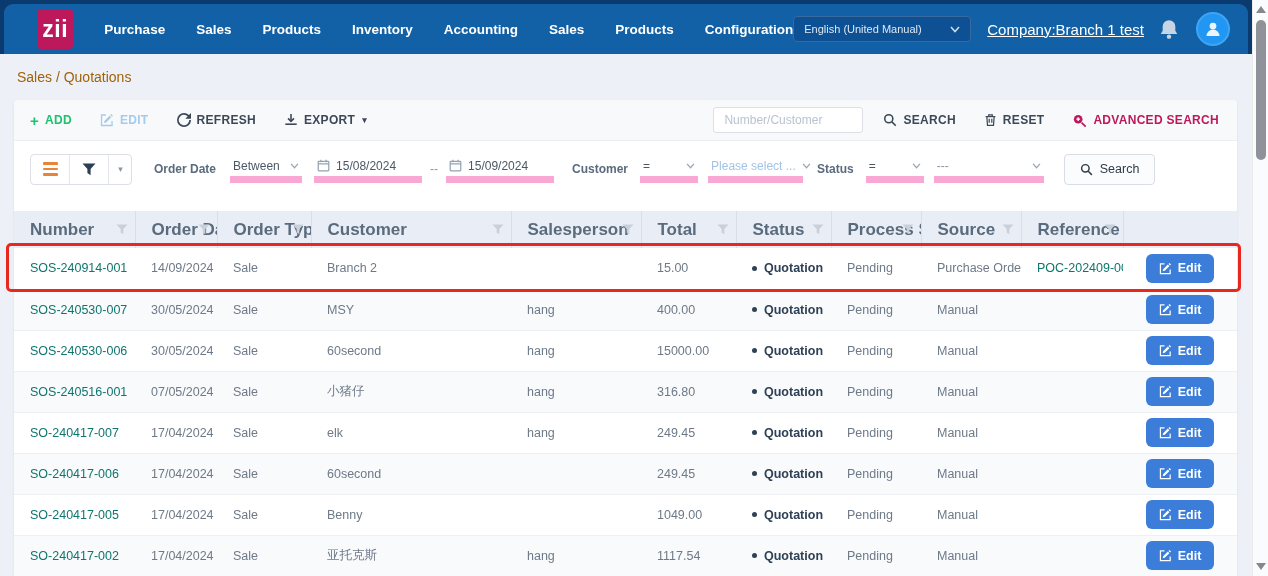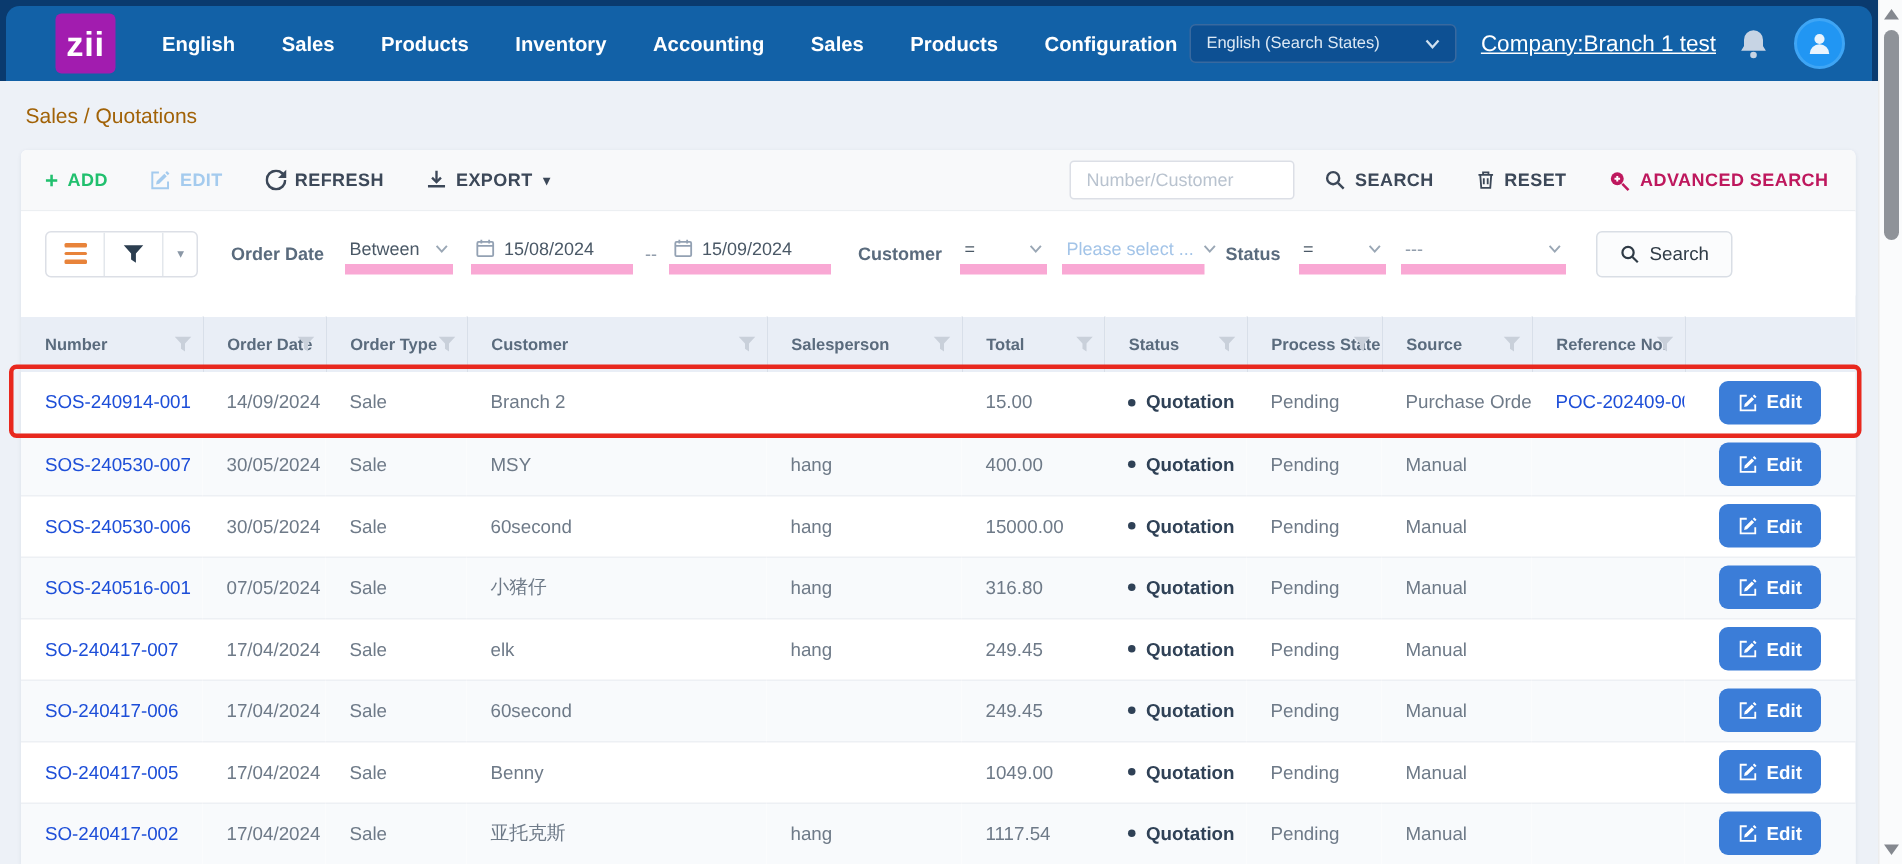--- a/index.html
+++ b/index.html
@@ -11,21 +11,21 @@
     color:#4a5560;
   }
   
   .top-band { position:absolute; top:0; left:0; width:1252px; height:54px; background:#0a3a6e; }
   .navbar {
     position:absolute; top:4px; left:4px; width:1244px; height:50px;
     background:#1261a7; border-radius:9px 9px 0 0;
     display:flex; align-items:center;
   }
   .logo {
-    width:40px; height:40px; background:#a21caf; border-radius:4px;
+    width:40px; height:40px; background:#be185d; border-radius:4px;
     margin-left:33px; color:#fff; font-weight:bold; font-size:23px;
     display:flex; align-items:center; justify-content:center; letter-spacing:.5px;
   }
   .nav-menu { display:flex; gap:31px; margin-left:31px; }
   .nav-item { color:#fff; font-size:13.5px; font-weight:600; cursor:pointer; text-decoration:none; white-space:nowrap; }
   .nav-right { margin-left:auto; display:flex; align-items:center; margin-right:18px; }
   .lang-select {
     width:178px; height:26px; background:#0d5093; border:1px solid #38699f; border-radius:4px;
     color:#dce8f4; font-size:11px; display:flex; align-items:center; justify-content:space-between;
     padding:0 10px; cursor:pointer;
@@ -80,31 +80,31 @@
   .dim { color:#8a97a6; }
   .filter-search-btn {
     height:31px; padding:0 15px; background:#fbfcfd; border:1px solid #d9dee5; border-radius:4px;
     display:flex; align-items:center; gap:7px; font-size:12.5px; color:#2f3b46; cursor:pointer;
     font-family:"Liberation Sans", sans-serif;
   }
   
   .grid { width:100%; border-collapse:collapse; table-layout:fixed; margin-top:14px; }
   .grid thead th {
     background:#e9eef6; height:37px; text-align:left; padding:0 20px 0 16px;
-    font-size:11px; font-weight:600; color:#5a6b7d; border-right:1px solid #d8dfe9;
+    font-size:17px; font-weight:600; color:#5a6b7d; border-right:1px solid #d8dfe9;
     position:relative; white-space:nowrap; overflow:hidden;
   }
   .grid thead th.th-actions { border-right:none; }
   .th-funnel { position:absolute; right:7px; top:13px; cursor:pointer; display:flex; }
   .grid tbody td {
     height:41px; padding:0 8px 0 16px; font-size:12.5px; color:#6e7a88;
     border-bottom:1px solid #edf0f4; white-space:nowrap; overflow:hidden;
   }
   .grid tbody tr:nth-child(even) { background:#f8fafc; }
-  .link { color:#1d4ed8; text-decoration:none; cursor:pointer; }
+  .link { color:#0f766e; text-decoration:none; cursor:pointer; }
   .c-status { color:#2f4156 !important; font-weight:700; }
   .dot { display:inline-block; width:5px; height:5px; border-radius:50%; background:#2f4156; margin-right:7px; vertical-align:1.5px; }
   .c-actions { text-align:center; padding:0 !important; }
   .edit-btn {
     background:#3b7dd8; color:#fff; border:none; border-radius:6px; height:29px; padding:0 13px;
     font-size:12.5px; font-weight:600; display:inline-flex; align-items:center; gap:6px; cursor:pointer;
     font-family:"Liberation Sans", sans-serif;
   }
   
   .highlight-box {
@@ -119,32 +119,32 @@
   .sb-thumb { position:absolute; left:2.5px; top:20px; width:10px; height:140px; background:#8f9399; border-radius:6px; cursor:pointer; }
   svg { display:block; }
 </style>
 </head>
 <body>
 
 <div class="top-band">
   <div class="navbar">
     <div class="logo">zii</div>
     <nav class="nav-menu">
-        <a class="nav-item">English</a>
+        <a class="nav-item">Purchase</a>
         <a class="nav-item">Sales</a>
         <a class="nav-item">Products</a>
         <a class="nav-item">Inventory</a>
         <a class="nav-item">Accounting</a>
         <a class="nav-item">Sales</a>
         <a class="nav-item">Products</a>
         <a class="nav-item">Configuration</a>
       </nav>
     <div class="nav-right">
       <div class="lang-select">
-        <span>English (Search States)</span>
+        <span>English (United Manual)</span>
         <span class="chev">
           <svg width="10" height="7" viewBox="0 0 10 7" fill="none" stroke="#cfe0ef" stroke-width="1.5">
               <polyline points="1,1 5,5.5 9,1"></polyline>
             </svg>
         </span>
       </div>
       <span class="company-label">Company:Branch 1 test</span>
       <span class="bell">
         <svg width="22" height="23" viewBox="0 0 16 16" fill="currentColor">
           <path d="M8 1.2a4.6 4.6 0 0 0-4.6 4.6v3.1L2 11.2h12l-1.4-2.3V5.8A4.6 4.6 0 0 0 8 1.2z"></path>

